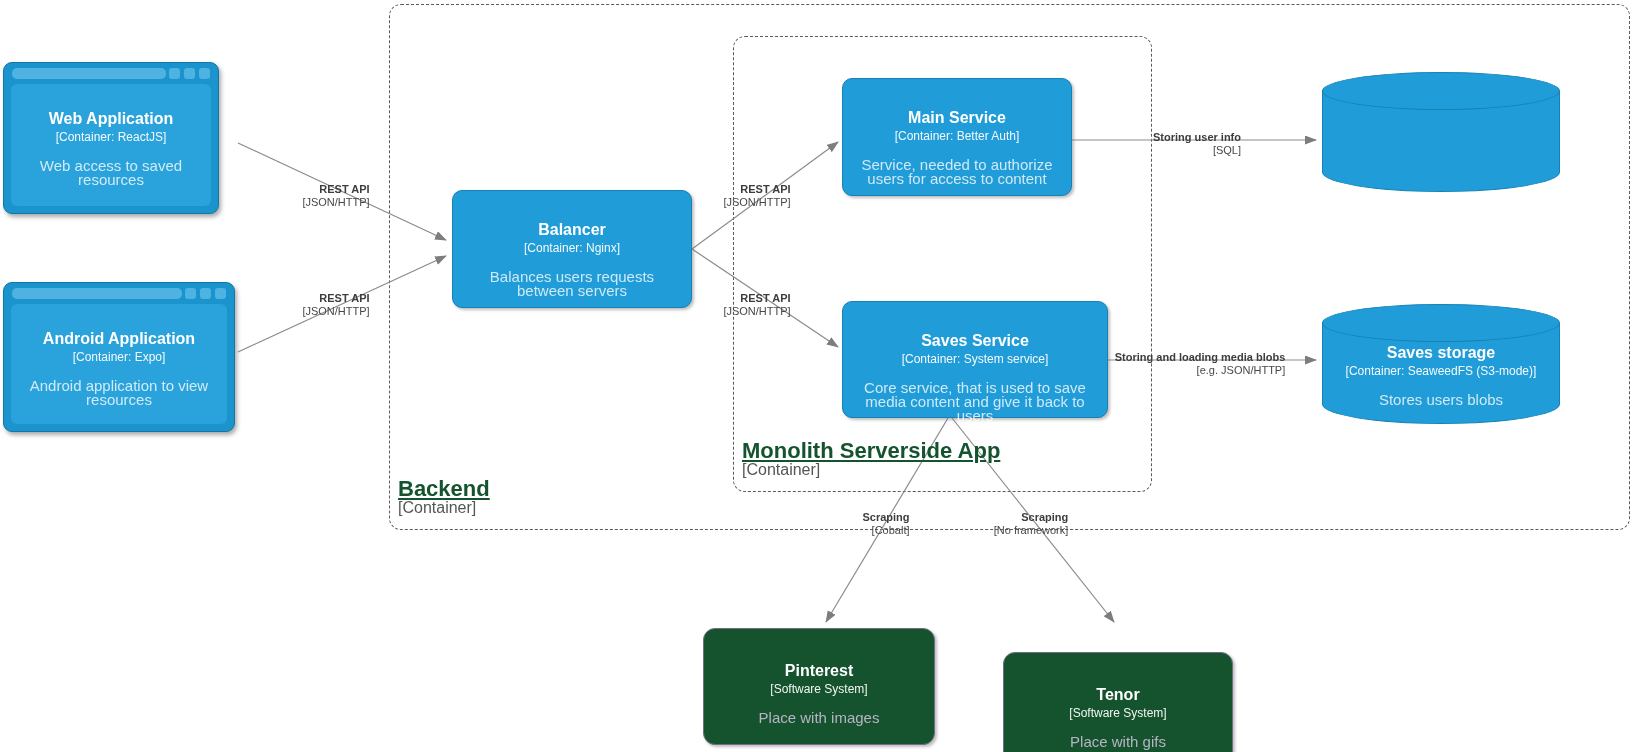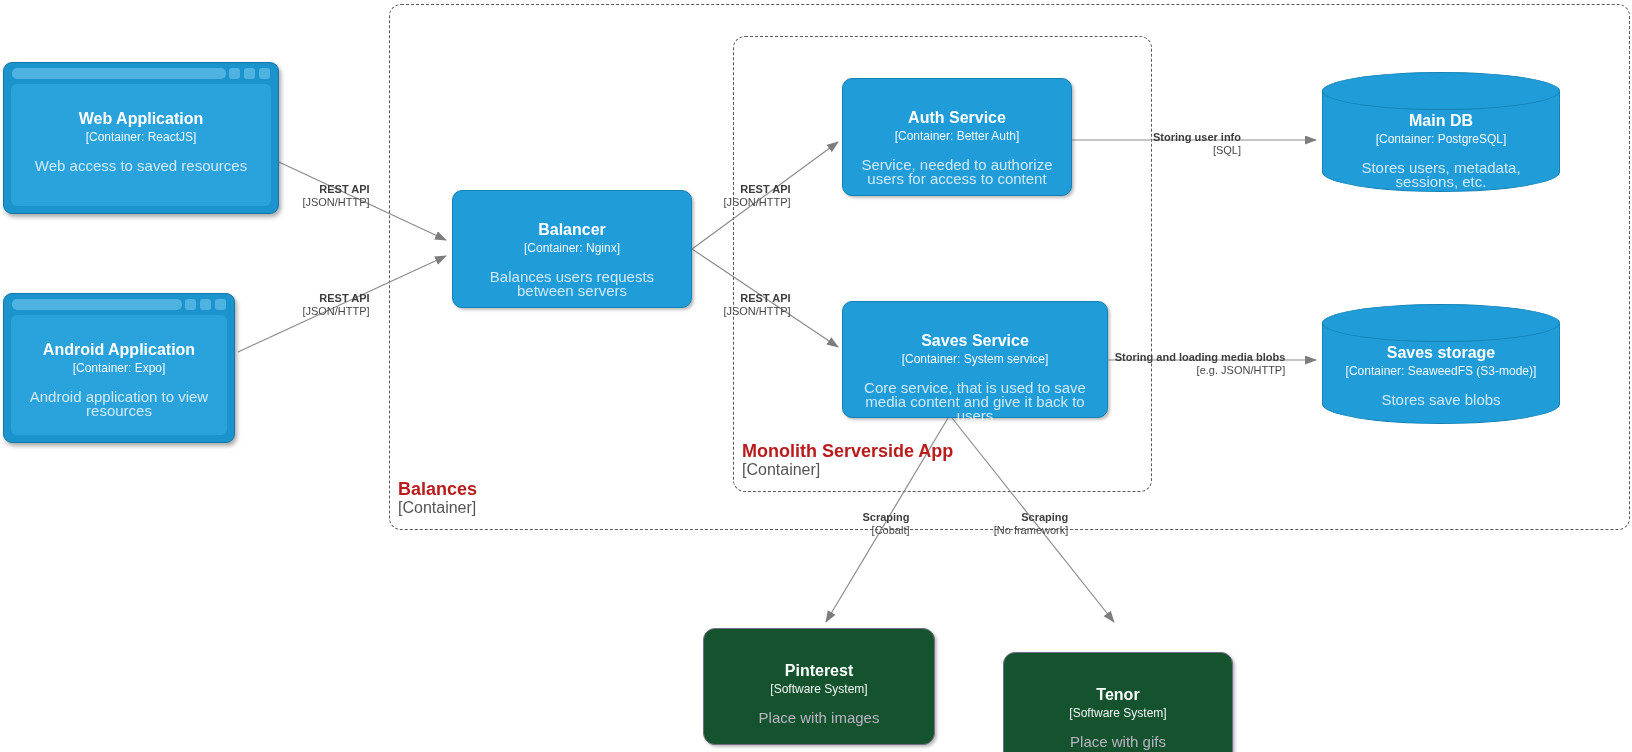--- a/index.html
+++ b/index.html
@@ -2,21 +2,21 @@
 <html><head>
 <meta charset="utf-8">
 <style>
   html,body{margin:0;padding:0;background:#fff;}
   .diagram{position:relative;width:1632px;height:752px;background:#ffffff;overflow:hidden;
            font-family:"Liberation Sans", sans-serif;}
 
   
   .boundary{position:absolute;border:1.5px dashed #5a5a5a;border-radius:12px;z-index:1;}
   .boundary-label{position:absolute;z-index:4;color:#333;}
-  .b-title{font-weight:bold;font-size:18px;line-height:18px;color:#b91c1c;}
+  .b-title{font-weight:bold;font-size:22px;line-height:18px;color:#14532d;text-decoration:underline;}
   .b-sub{font-size:16px;line-height:14px;color:#555;margin-top:3px;}
 
   
   svg.edges{position:absolute;left:0;top:0;z-index:2;}
   svg.edges line{stroke:#8b8b8b;stroke-width:1.2;}
 
   
   .node{position:absolute;box-sizing:border-box;text-align:center;color:#fff;z-index:3;}
   .title{font-size:16px;font-weight:bold;line-height:20px;}
   .sub{font-size:12px;line-height:15px;margin-top:1px;color:rgba(255,255,255,0.95);}
@@ -56,21 +56,21 @@
 </style>
 </head>
 <body>
 
 <div class="diagram">
 
   <div class="boundary" style="left:389px;top:4px;width:1239px;height:524px;"></div>
   <div class="boundary" style="left:733px;top:36px;width:417px;height:454px;"></div>
 
   <div class="boundary-label" style="left:398px;top:480px;">
-    <div class="b-title">Balances</div>
+    <div class="b-title">Backend</div>
     <div class="b-sub">[Container]</div>
   </div>
   <div class="boundary-label" style="left:742px;top:442px;">
     <div class="b-title">Monolith Serverside App</div>
     <div class="b-sub">[Container]</div>
   </div>
 
   <svg class="edges" width="1632" height="752">
     <defs>
       <marker id="arrow" markerUnits="userSpaceOnUse" markerWidth="13" markerHeight="10" refX="11" refY="4.5" orient="auto">
@@ -80,37 +80,37 @@
     <line x1="238" y1="143" x2="446" y2="240" marker-end="url(#arrow)"></line>
     <line x1="238" y1="352" x2="446" y2="256" marker-end="url(#arrow)"></line>
     <line x1="692" y1="249" x2="838" y2="142" marker-end="url(#arrow)"></line>
     <line x1="692" y1="249" x2="838" y2="347" marker-end="url(#arrow)"></line>
     <line x1="1072" y1="140" x2="1316" y2="140" marker-end="url(#arrow)"></line>
     <line x1="1072" y1="360" x2="1316" y2="360" marker-end="url(#arrow)"></line>
     <line x1="948" y1="418" x2="826" y2="622" marker-end="url(#arrow)"></line>
     <line x1="952" y1="418" x2="1114" y2="622" marker-end="url(#arrow)"></line>
   </svg>
 
-  <div class="node browser" style="left:3px;top:62px;width:276px;height:152px;">
+  <div class="node browser" style="left:3px;top:62px;width:216px;height:152px;">
     <div class="browser-bar">
       <div class="addr"></div>
       <div class="bbtn" style="right:38px;"></div>
       <div class="bbtn" style="right:23px;"></div>
       <div class="bbtn" style="right:8px;"></div>
     </div>
     <div class="browser-body">
       <div class="pad">
         <div class="title">Web Application</div>
         <div class="sub">[Container: ReactJS]</div>
         <div class="desc">Web access to saved resources</div>
       </div>
     </div>
   </div>
 
-  <div class="node browser" style="left:3px;top:282px;width:232px;height:150px;margin-top:11px;">
+  <div class="node browser" style="left:3px;top:282px;width:232px;height:150px;">
     <div class="browser-bar">
       <div class="addr"></div>
       <div class="bbtn" style="right:38px;"></div>
       <div class="bbtn" style="right:23px;"></div>
       <div class="bbtn" style="right:8px;"></div>
     </div>
     <div class="browser-body">
       <div class="pad">
         <div class="title">Android Application</div>
         <div class="sub">[Container: Expo]</div>
@@ -122,49 +122,44 @@
   <div class="node box" style="left:452px;top:190px;width:240px;height:118px;">
     <div class="pad">
       <div class="title">Balancer</div>
       <div class="sub">[Container: Nginx]</div>
       <div class="desc">Balances users requests between servers</div>
     </div>
   </div>
 
   <div class="node box" style="left:842px;top:78px;width:230px;height:118px;">
     <div class="pad">
-      <div class="title">Auth Service</div>
+      <div class="title">Main Service</div>
       <div class="sub">[Container: Better Auth]</div>
       <div class="desc">Service, needed to authorize users for access to content</div>
     </div>
   </div>
 
   <div class="node box" style="left:842px;top:301px;width:266px;height:117px;">
     <div class="pad">
       <div class="title">Saves Service</div>
       <div class="sub">[Container: System service]</div>
       <div class="desc">Core service, that is used to save media content and give it back to users</div>
     </div>
   </div>
 
   <div class="node cylinder" style="left:1322px;top:91px;width:238px;height:101px;">
     <div class="cyl-top"></div>
-    <div class="cyl-content">
-      <div class="title">Main DB</div>
-      <div class="sub">[Container: PostgreSQL]</div>
-      <div class="desc">Stores users, metadata, sessions, etc.</div>
-    </div>
   </div>
 
   <div class="node cylinder" style="left:1322px;top:323px;width:238px;height:101px;">
     <div class="cyl-top"></div>
     <div class="cyl-content">
       <div class="title">Saves storage</div>
       <div class="sub">[Container: SeaweedFS (S3-mode)]</div>
-      <div class="desc">Stores save blobs</div>
+      <div class="desc">Stores users blobs</div>
     </div>
   </div>
 
   <div class="node external" style="left:703px;top:628px;width:232px;height:117px;">
     <div class="pad">
       <div class="title">Pinterest</div>
       <div class="sub">[Software System]</div>
       <div class="desc">Place with images</div>
     </div>
   </div>

